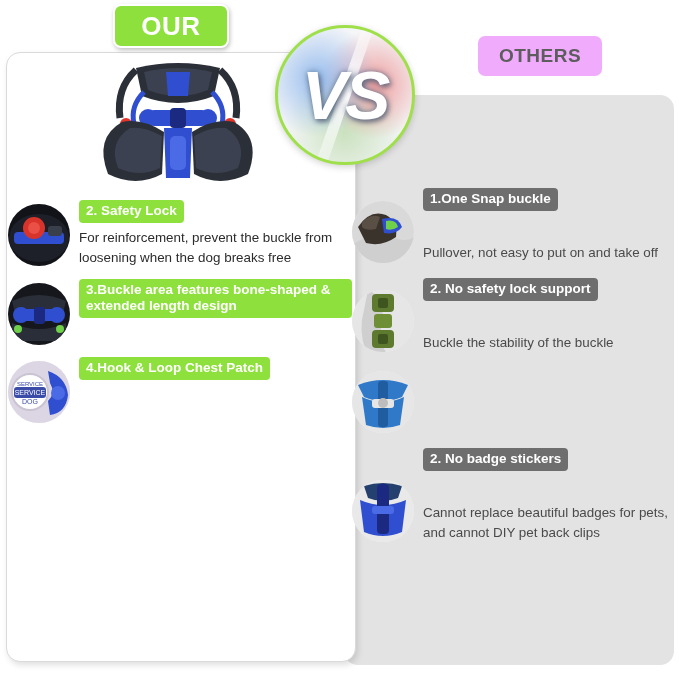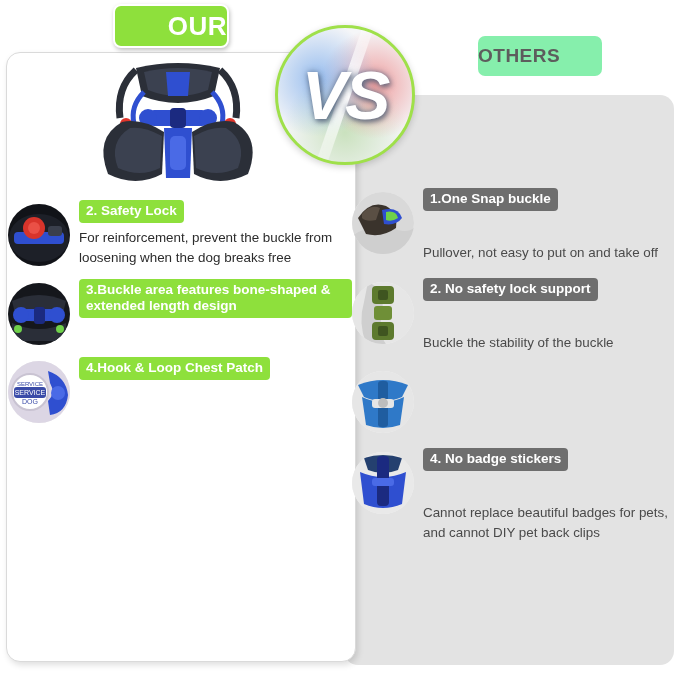--- a/index.html
+++ b/index.html
@@ -34,34 +34,34 @@
 
   
   .badge-our {
     position:absolute;
     left:113px; top:4px;
     width:116px; height:44px;
     background:#8ee03c;
     border:2px solid #ffffff;
     border-radius:8px;
     box-shadow:1px 2px 4px rgba(0,0,0,0.25);
-    display:flex; align-items:center; justify-content:flex-end;
+    display:flex; align-items:center; justify-content:center;
     z-index:6;
   }
   .badge-our span {
     font-size:26px; font-weight:bold; color:#ffffff;
     letter-spacing:0.5px;
   }
   .badge-others {
     position:absolute;
     left:478px; top:36px;
     width:124px; height:40px;
-    background:#86efac;
+    background:#f0abfc;
     border-radius:7px;
-    display:flex; align-items:center; justify-content:flex-start;
+    display:flex; align-items:center; justify-content:center;
     z-index:6;
   }
   .badge-others span {
     font-size:19px; font-weight:bold; color:#5d5d5d;
     letter-spacing:0.5px;
   }
 
   
   .vs-circle {
     position:absolute;
@@ -146,21 +146,21 @@
 
   .desc {
     font-size:13.4px;
     line-height:1.42;
     color:#2c2c2c;
     margin:0;
   }
   .desc-grey { color:#4a4a4a;margin-top:27px; }
 
   .rows-our .row { margin-bottom:12px; }
-  .rows-others .row { margin-bottom:15px; }
+  .rows-others .row { margin-bottom:15px;align-items:flex-end; }
 
   
   .t-bg { position:absolute; inset:0; }
 </style>
 </head>
 <body>
 
 <div class="panel-others"></div>
 
 <div class="panel-our"></div>
@@ -322,18 +322,18 @@
     <div class="thumb">
       <svg class="t-bg" viewBox="0 0 62 62">
         <rect width="62" height="62" fill="#e9e9e9"></rect>
         <path d="M12 6 Q31 0 50 6 L46 18 Q31 24 16 18 Z" fill="#24406f"></path>
         <path d="M8 20 Q31 30 54 20 L50 52 Q31 60 12 52 Z" fill="#2f4fd0"></path>
         <rect x="25" y="4" width="12" height="50" rx="4" fill="#1b2a80"></rect>
         <rect x="20" y="26" width="22" height="8" rx="3" fill="#4a6ae6"></rect>
       </svg>
     </div>
     <div class="row-body">
-      <div class="tag tag-grey">4. No badge stickers</div>
+      <div class="tag tag-grey">2. No badge stickers</div>
       <p class="desc desc-grey">Cannot replace beautiful badges for pets, and cannot DIY pet back clips</p>
     </div>
   </div>
 
 </div>
 
 </body></html>

